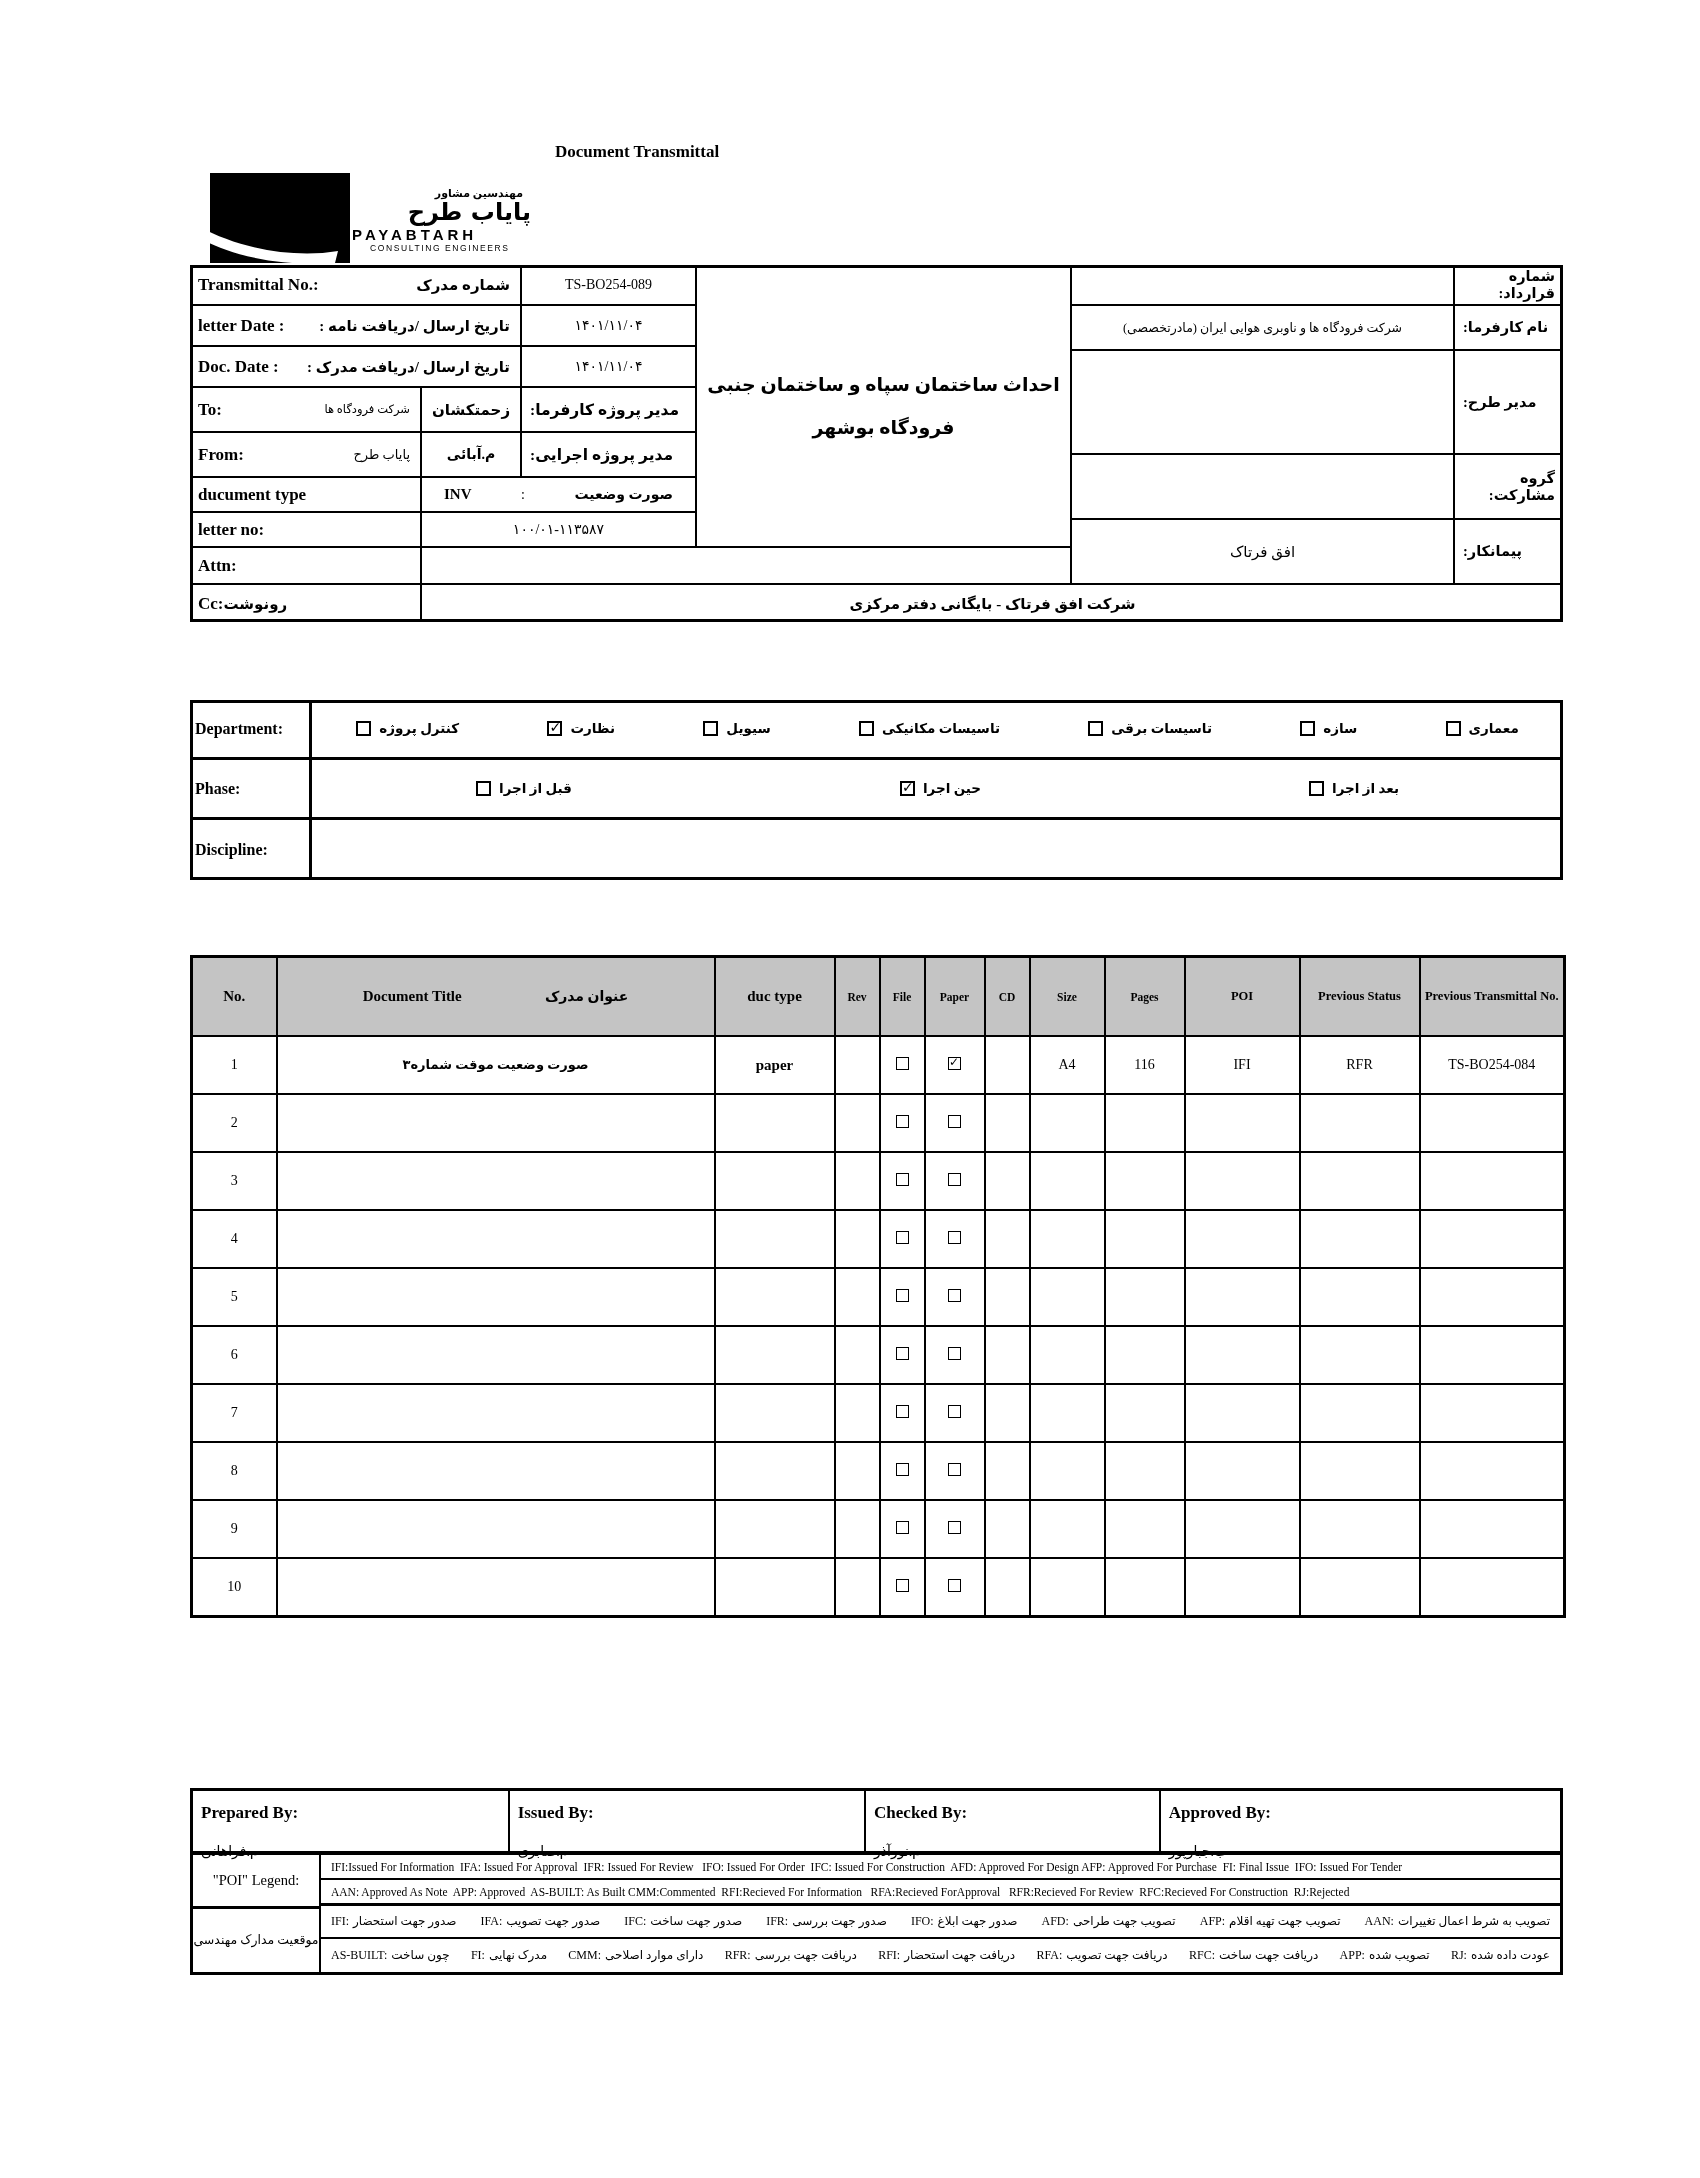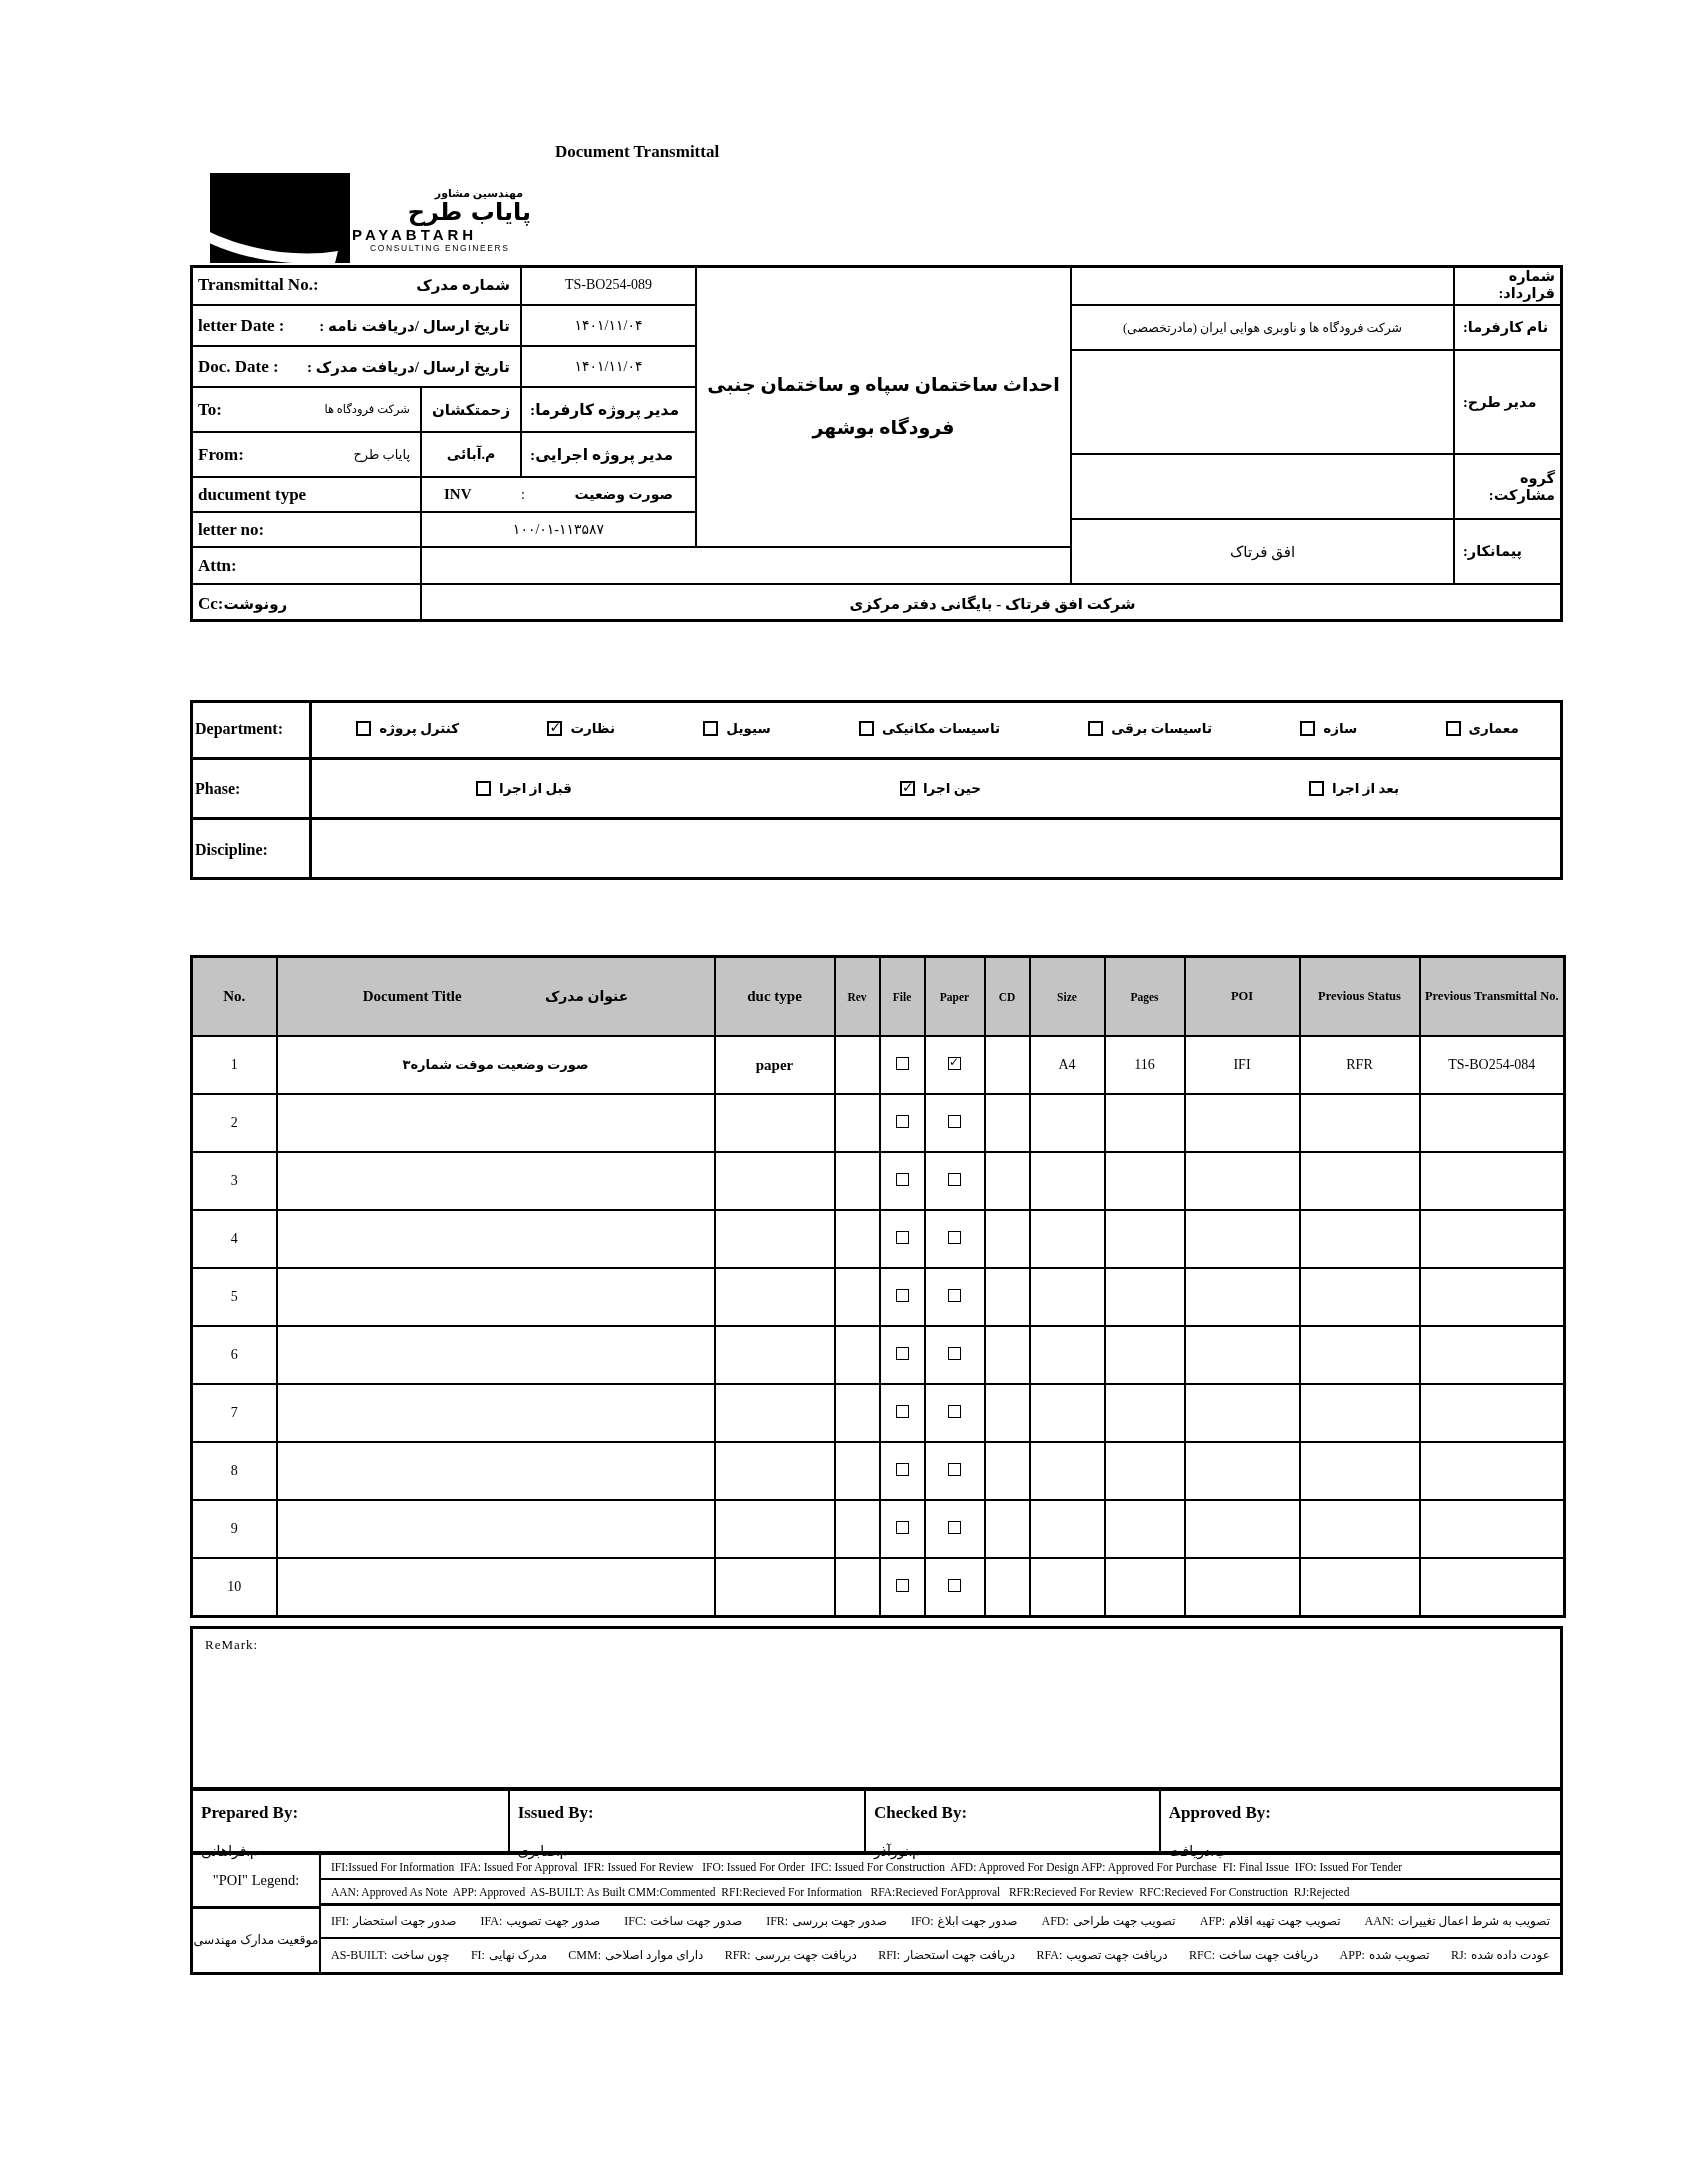--- a/index.html
+++ b/index.html
@@ -417,40 +417,37 @@
             <td class="col-size"></td>
             <td class="col-pages"></td>
             <td class="col-poi"></td>
             <td class="col-prev_status"></td>
             <td class="col-prev_transmittal"></td>
           </tr>
         </tbody>
     </table>
   </div>
 
-  <div class="abs remark">
-    <span class="remark-lbl">ReMark:</span>
-  </div>
 
   <div class="abs sigs">
     <div class="sig-cell" style="width:318px">
       <span class="sig-lbl">Prepared By:</span>
       <span class="sig-name">م.فراهانی</span>
     </div>
     <div class="sig-cell" style="width:358px">
       <span class="sig-lbl">Issued By:</span>
       <span class="sig-name">م.صابری</span>
     </div>
     <div class="sig-cell" style="width:296px">
       <span class="sig-lbl">Checked By:</span>
       <span class="sig-name">م.نورآذر</span>
     </div>
     <div class="sig-cell" style="width:401px">
       <span class="sig-lbl">Approved By:</span>
-      <span class="sig-name">ب.دریافت</span>
+      <span class="sig-name">ب.جبارپور</span>
     </div>
   </div>
 
   <div class="abs legend">
     <div class="lg-left">
       <div class="lg-l1">"POI" Legend:</div>
       <div class="lg-l2">موقعیت مدارک مهندسی</div>
     </div>
     <div class="lg-right">
       <div class="lg-row lg-r1">IFI:Issued For Information  IFA: Issued For Approval  IFR: Issued For Review   IFO: Issued For Order  IFC: Issued For Construction  AFD: Approved For Design AFP: Approved For Purchase  FI: Final Issue  IFO: Issued For Tender</div>

